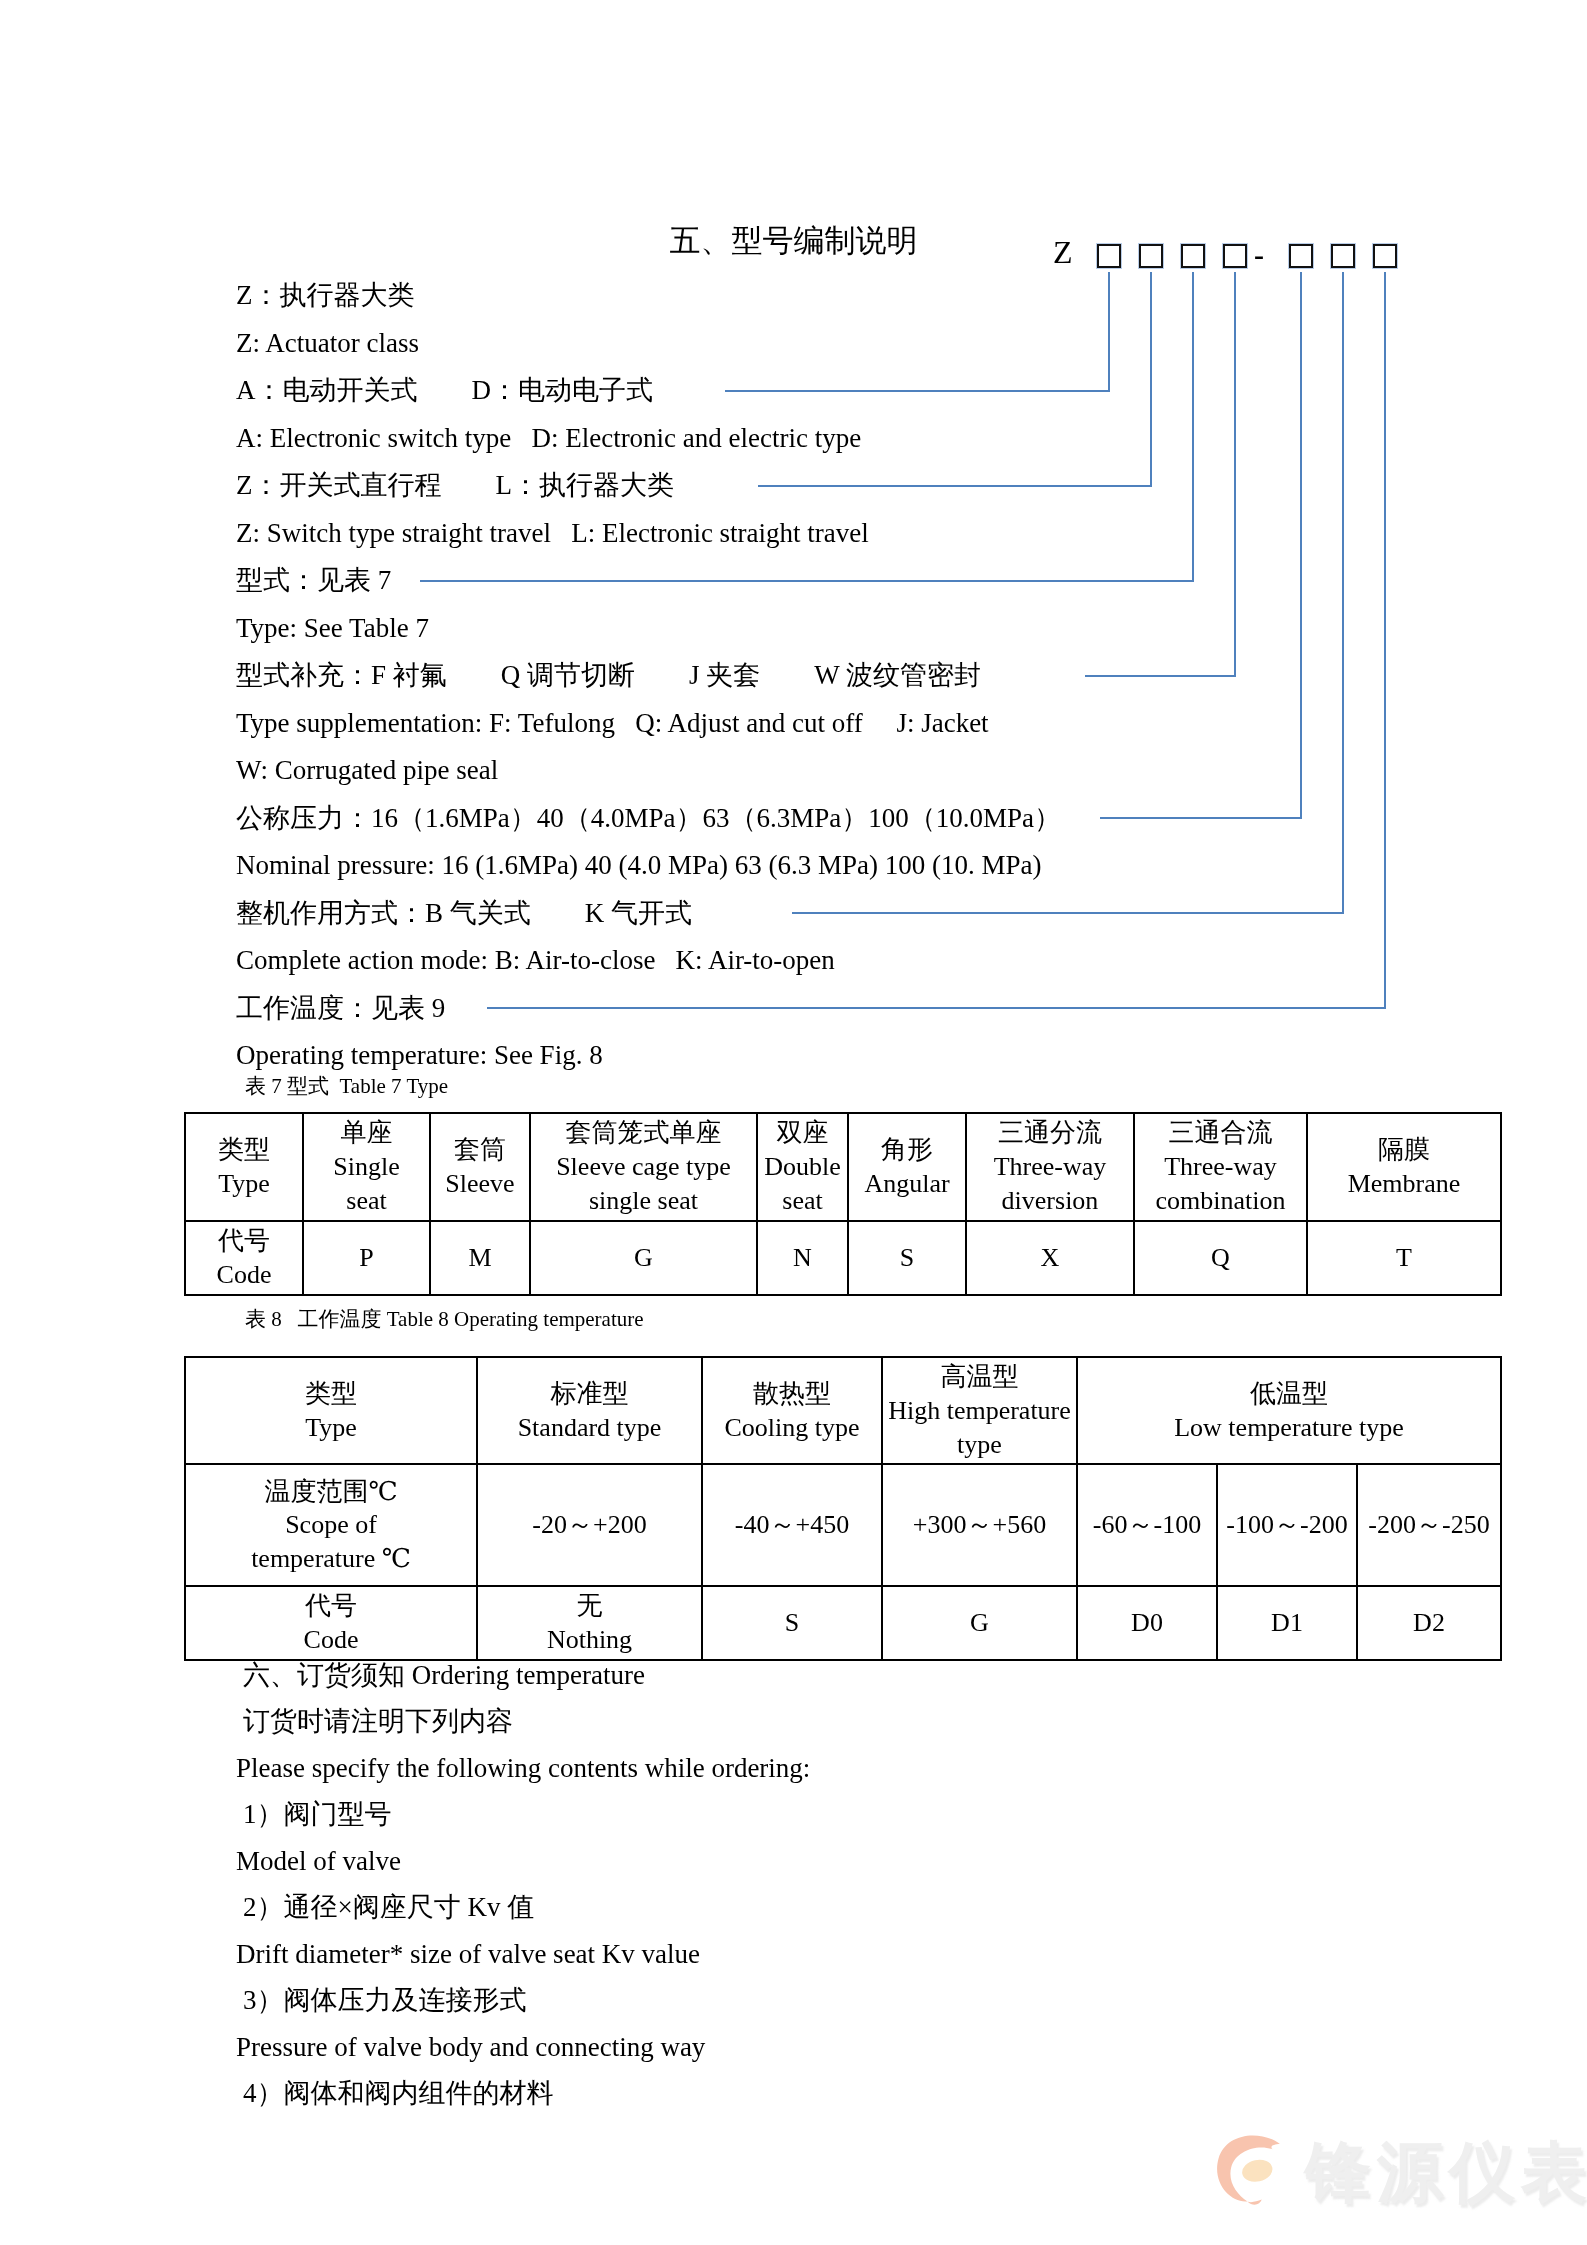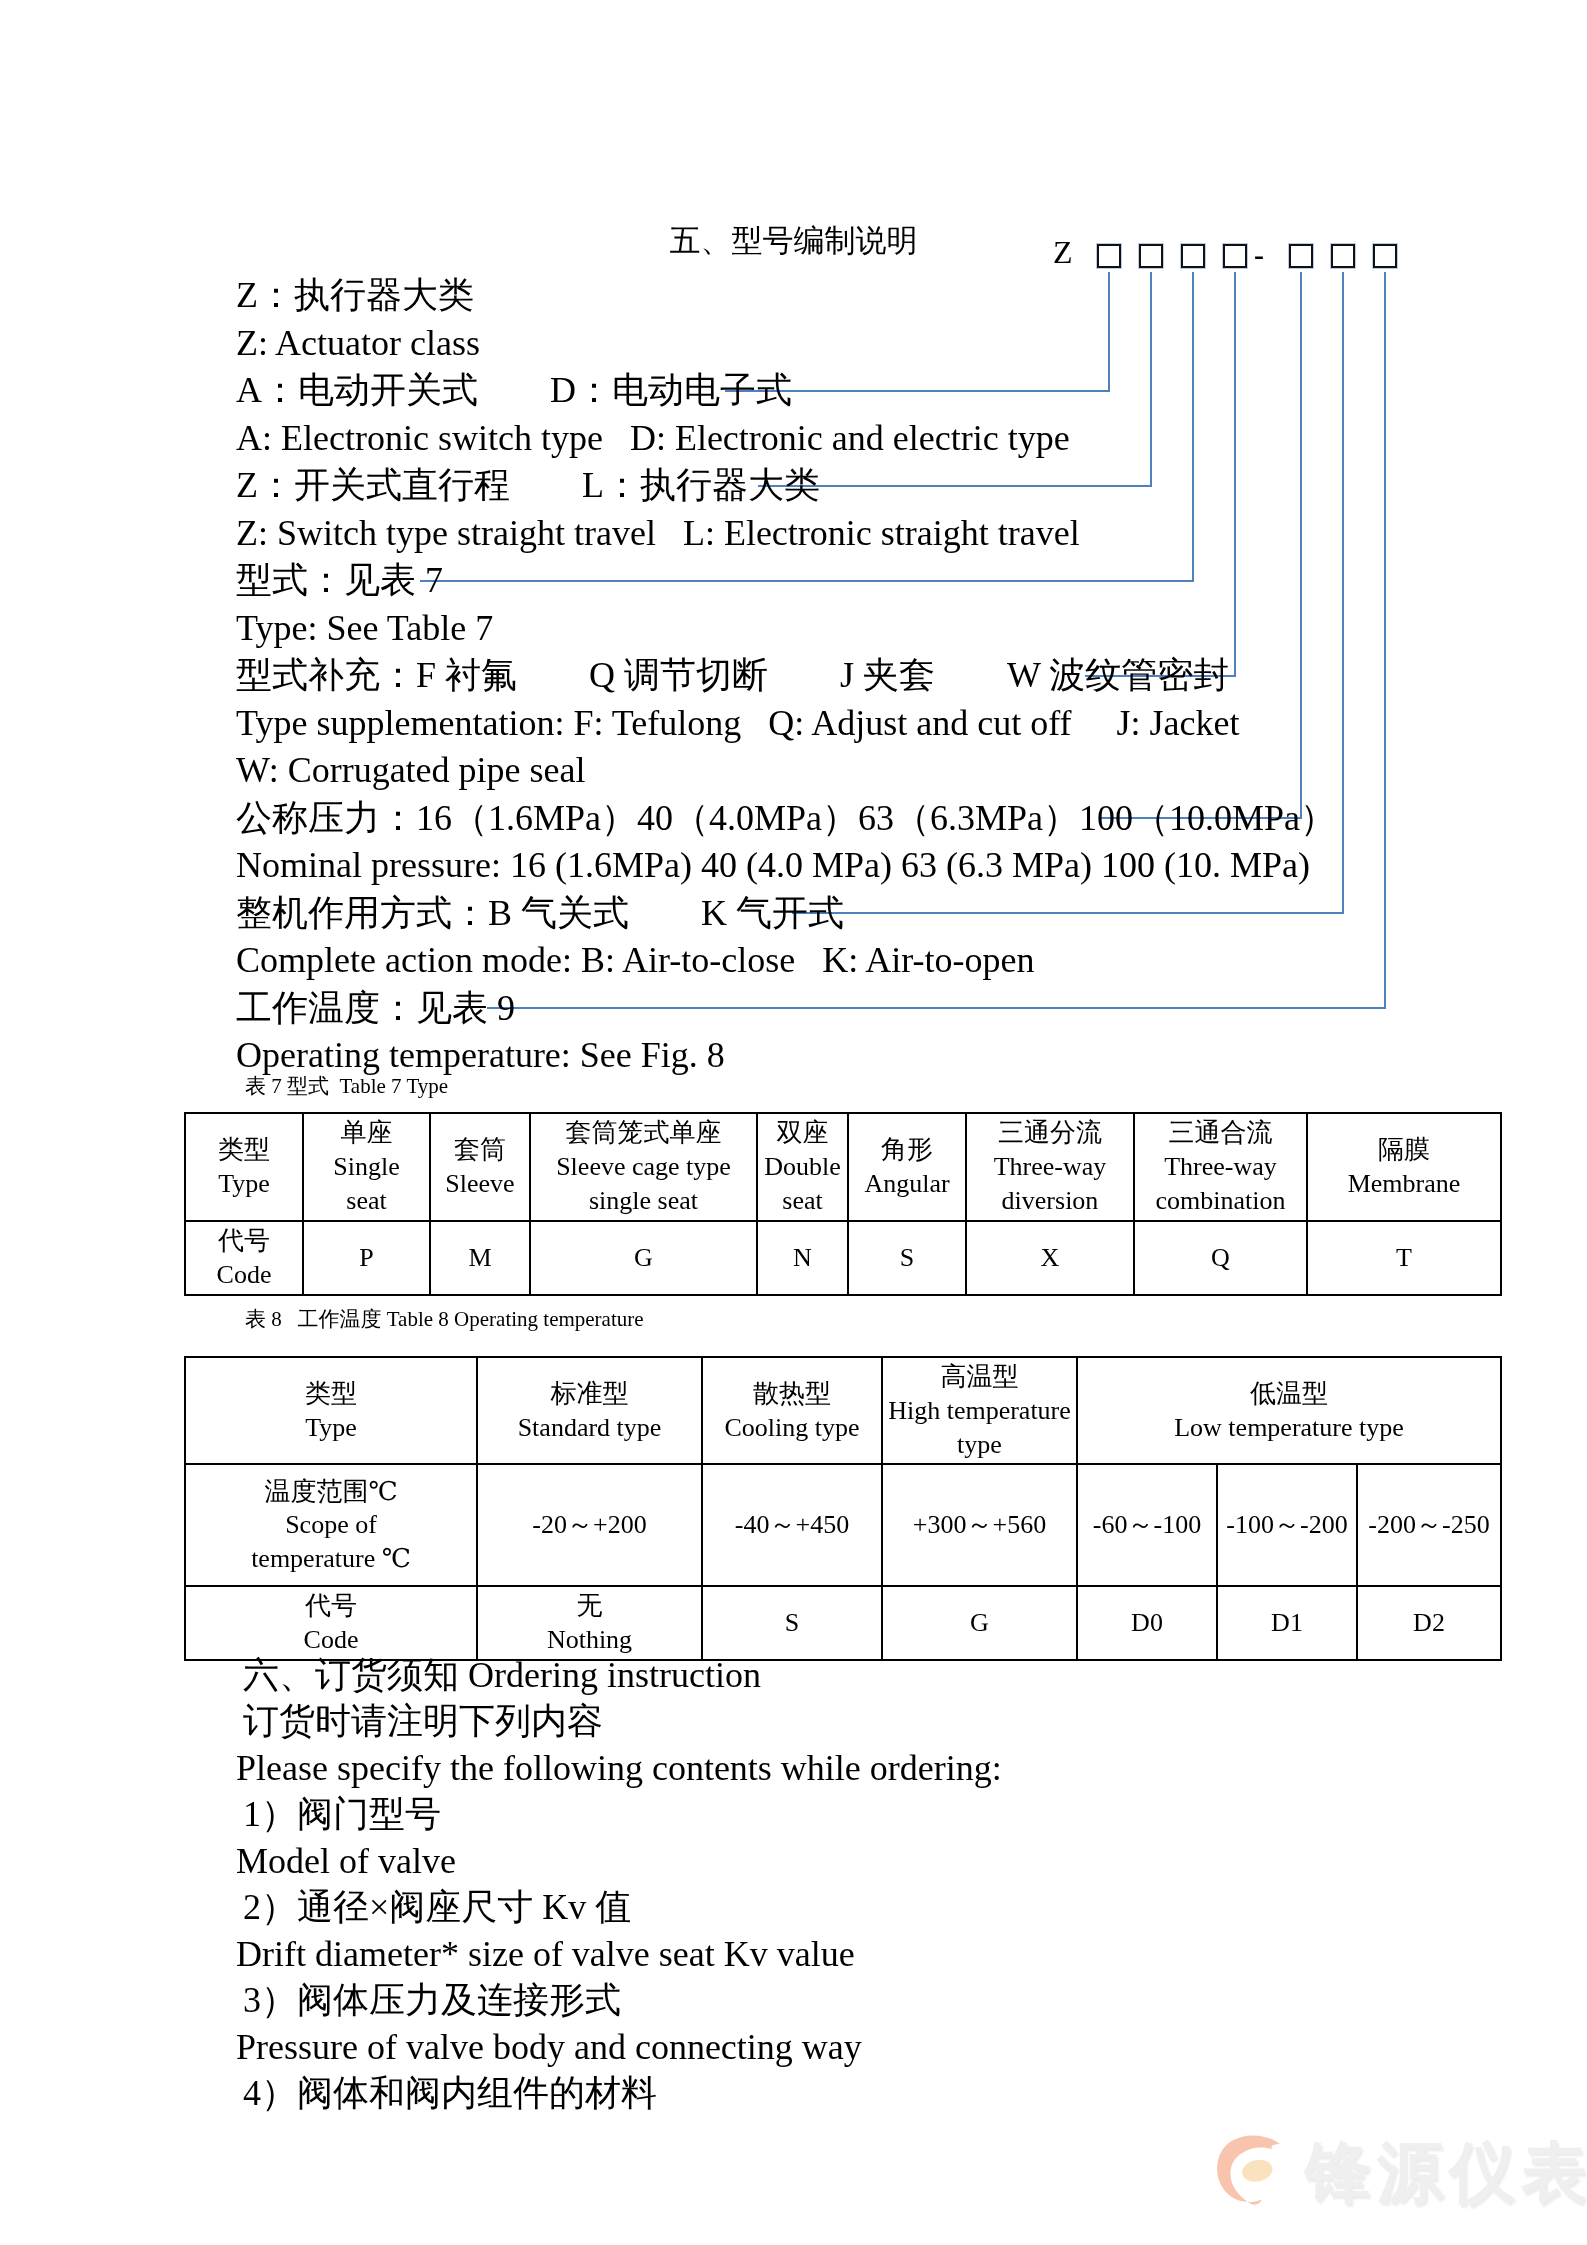--- a/index.html
+++ b/index.html
@@ -20,21 +20,21 @@
   .code-box{
     position:absolute;top:244px;width:20px;height:20px;
     border:2px solid #111;outline:1px solid #b9cde8;background:#fff;
   }
   .code-dash{position:absolute;left:1254px;top:238px;font-size:30px;font-weight:bold;}
   .vline,.hline{position:absolute;background:#4f81bd;}
   .vline{width:2px;}
   .hline{height:2px;}
   
   .spec-row,.order-row{
-    position:absolute;left:236px;font-size:36px;line-height:47px;white-space:pre;font-family:Liberation Serif, serif;
+    position:absolute;left:236px;font-size:27px;line-height:47px;white-space:pre;font-family:Liberation Serif, serif;
   }
   .caption{position:absolute;left:245px;font-size:21px;white-space:pre;}
   
   table.doc-table{
     position:absolute;left:184px;border-collapse:collapse;table-layout:fixed;
     width:1316px;
   }
   table.doc-table td{
     border:2px solid #000;text-align:center;vertical-align:middle;
     font-size:26px;line-height:1.3;white-space:pre-line;padding:2px 4px;
@@ -199,21 +199,21 @@
 Nothing</td>
       <td>S</td>
       <td>G</td>
       <td>D0</td>
       <td>D1</td>
       <td>D2</td>
     </tr>
   </tbody>
     </table>
 
-  <div class="order-row" style="top:1652px;left:243px">六、订货须知 Ordering instruction</div>
+  <div class="order-row" style="top:1652px;left:243px">六、订货须知 Ordering temperature</div>
   <div class="order-row" style="top:1698px;left:243px">订货时请注明下列内容</div>
   <div class="order-row" style="top:1745px;left:236px">Please specify the following contents while ordering:</div>
   <div class="order-row" style="top:1791px;left:243px">1）阀门型号</div>
   <div class="order-row" style="top:1838px;left:236px">Model of valve</div>
   <div class="order-row" style="top:1884px;left:243px">2）通径×阀座尺寸 Kv 值</div>
   <div class="order-row" style="top:1931px;left:236px">Drift diameter* size of valve seat Kv value</div>
   <div class="order-row" style="top:1977px;left:243px">3）阀体压力及连接形式</div>
   <div class="order-row" style="top:2024px;left:236px">Pressure of valve body and connecting way</div>
   <div class="order-row" style="top:2070px;left:243px">4）阀体和阀内组件的材料</div>
 

